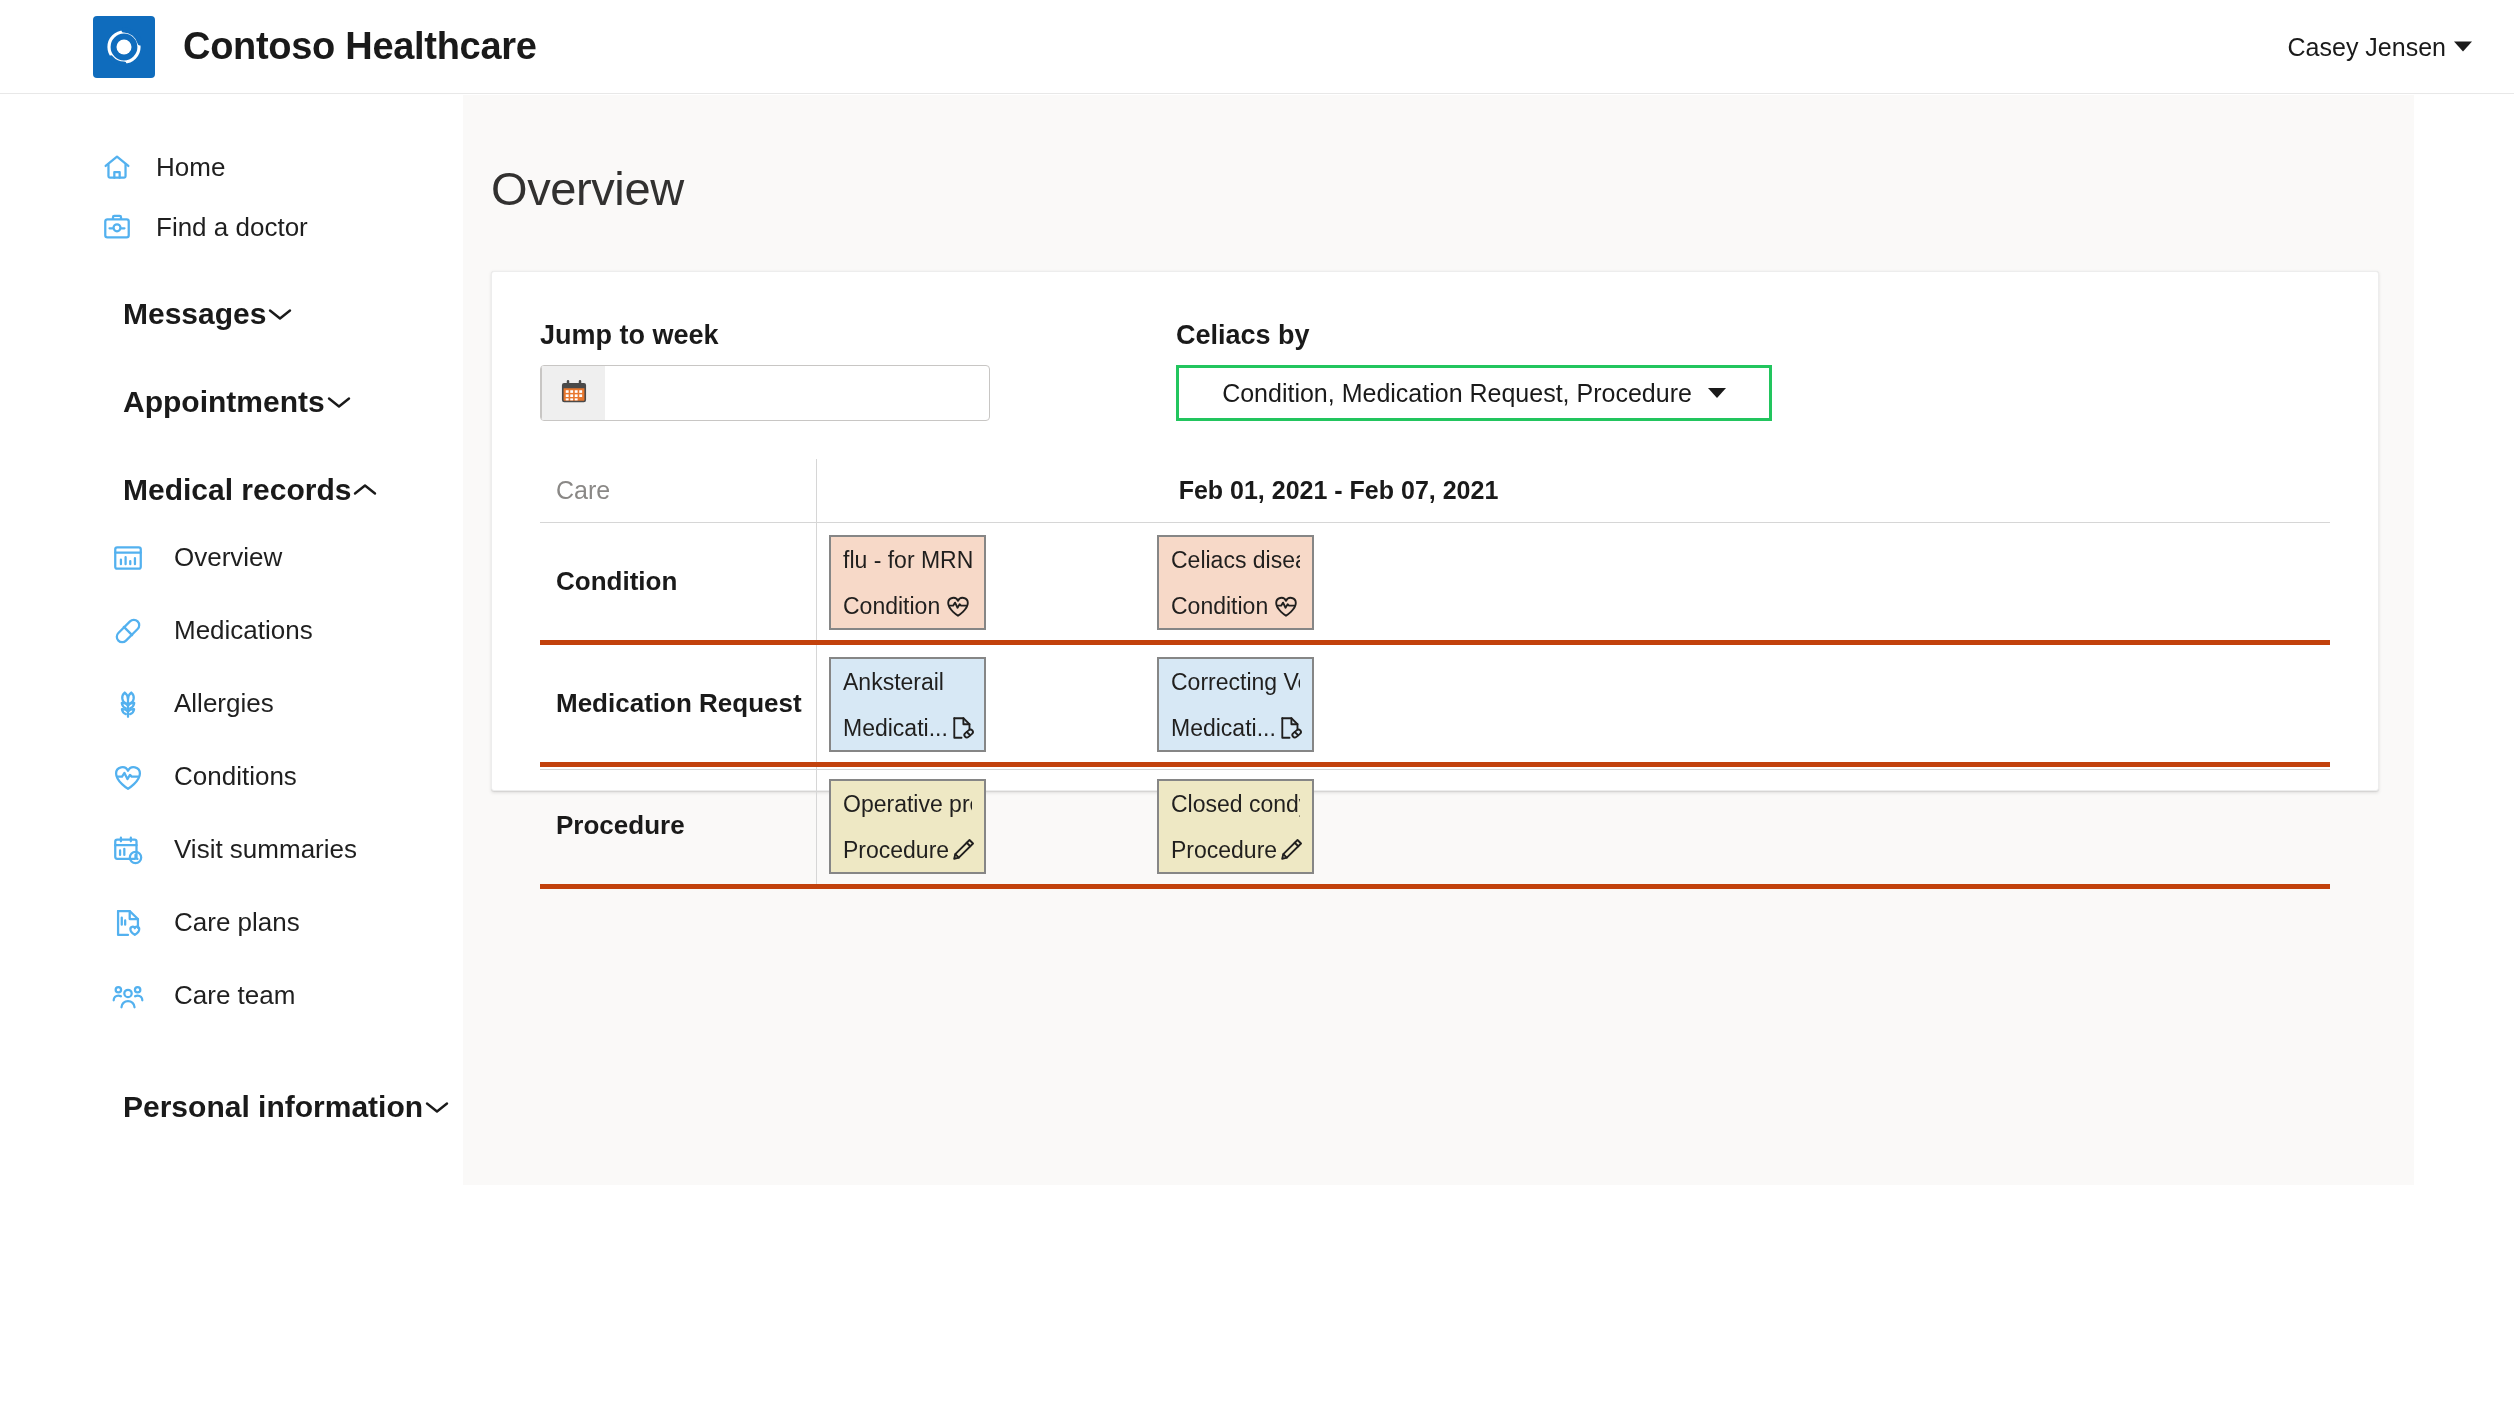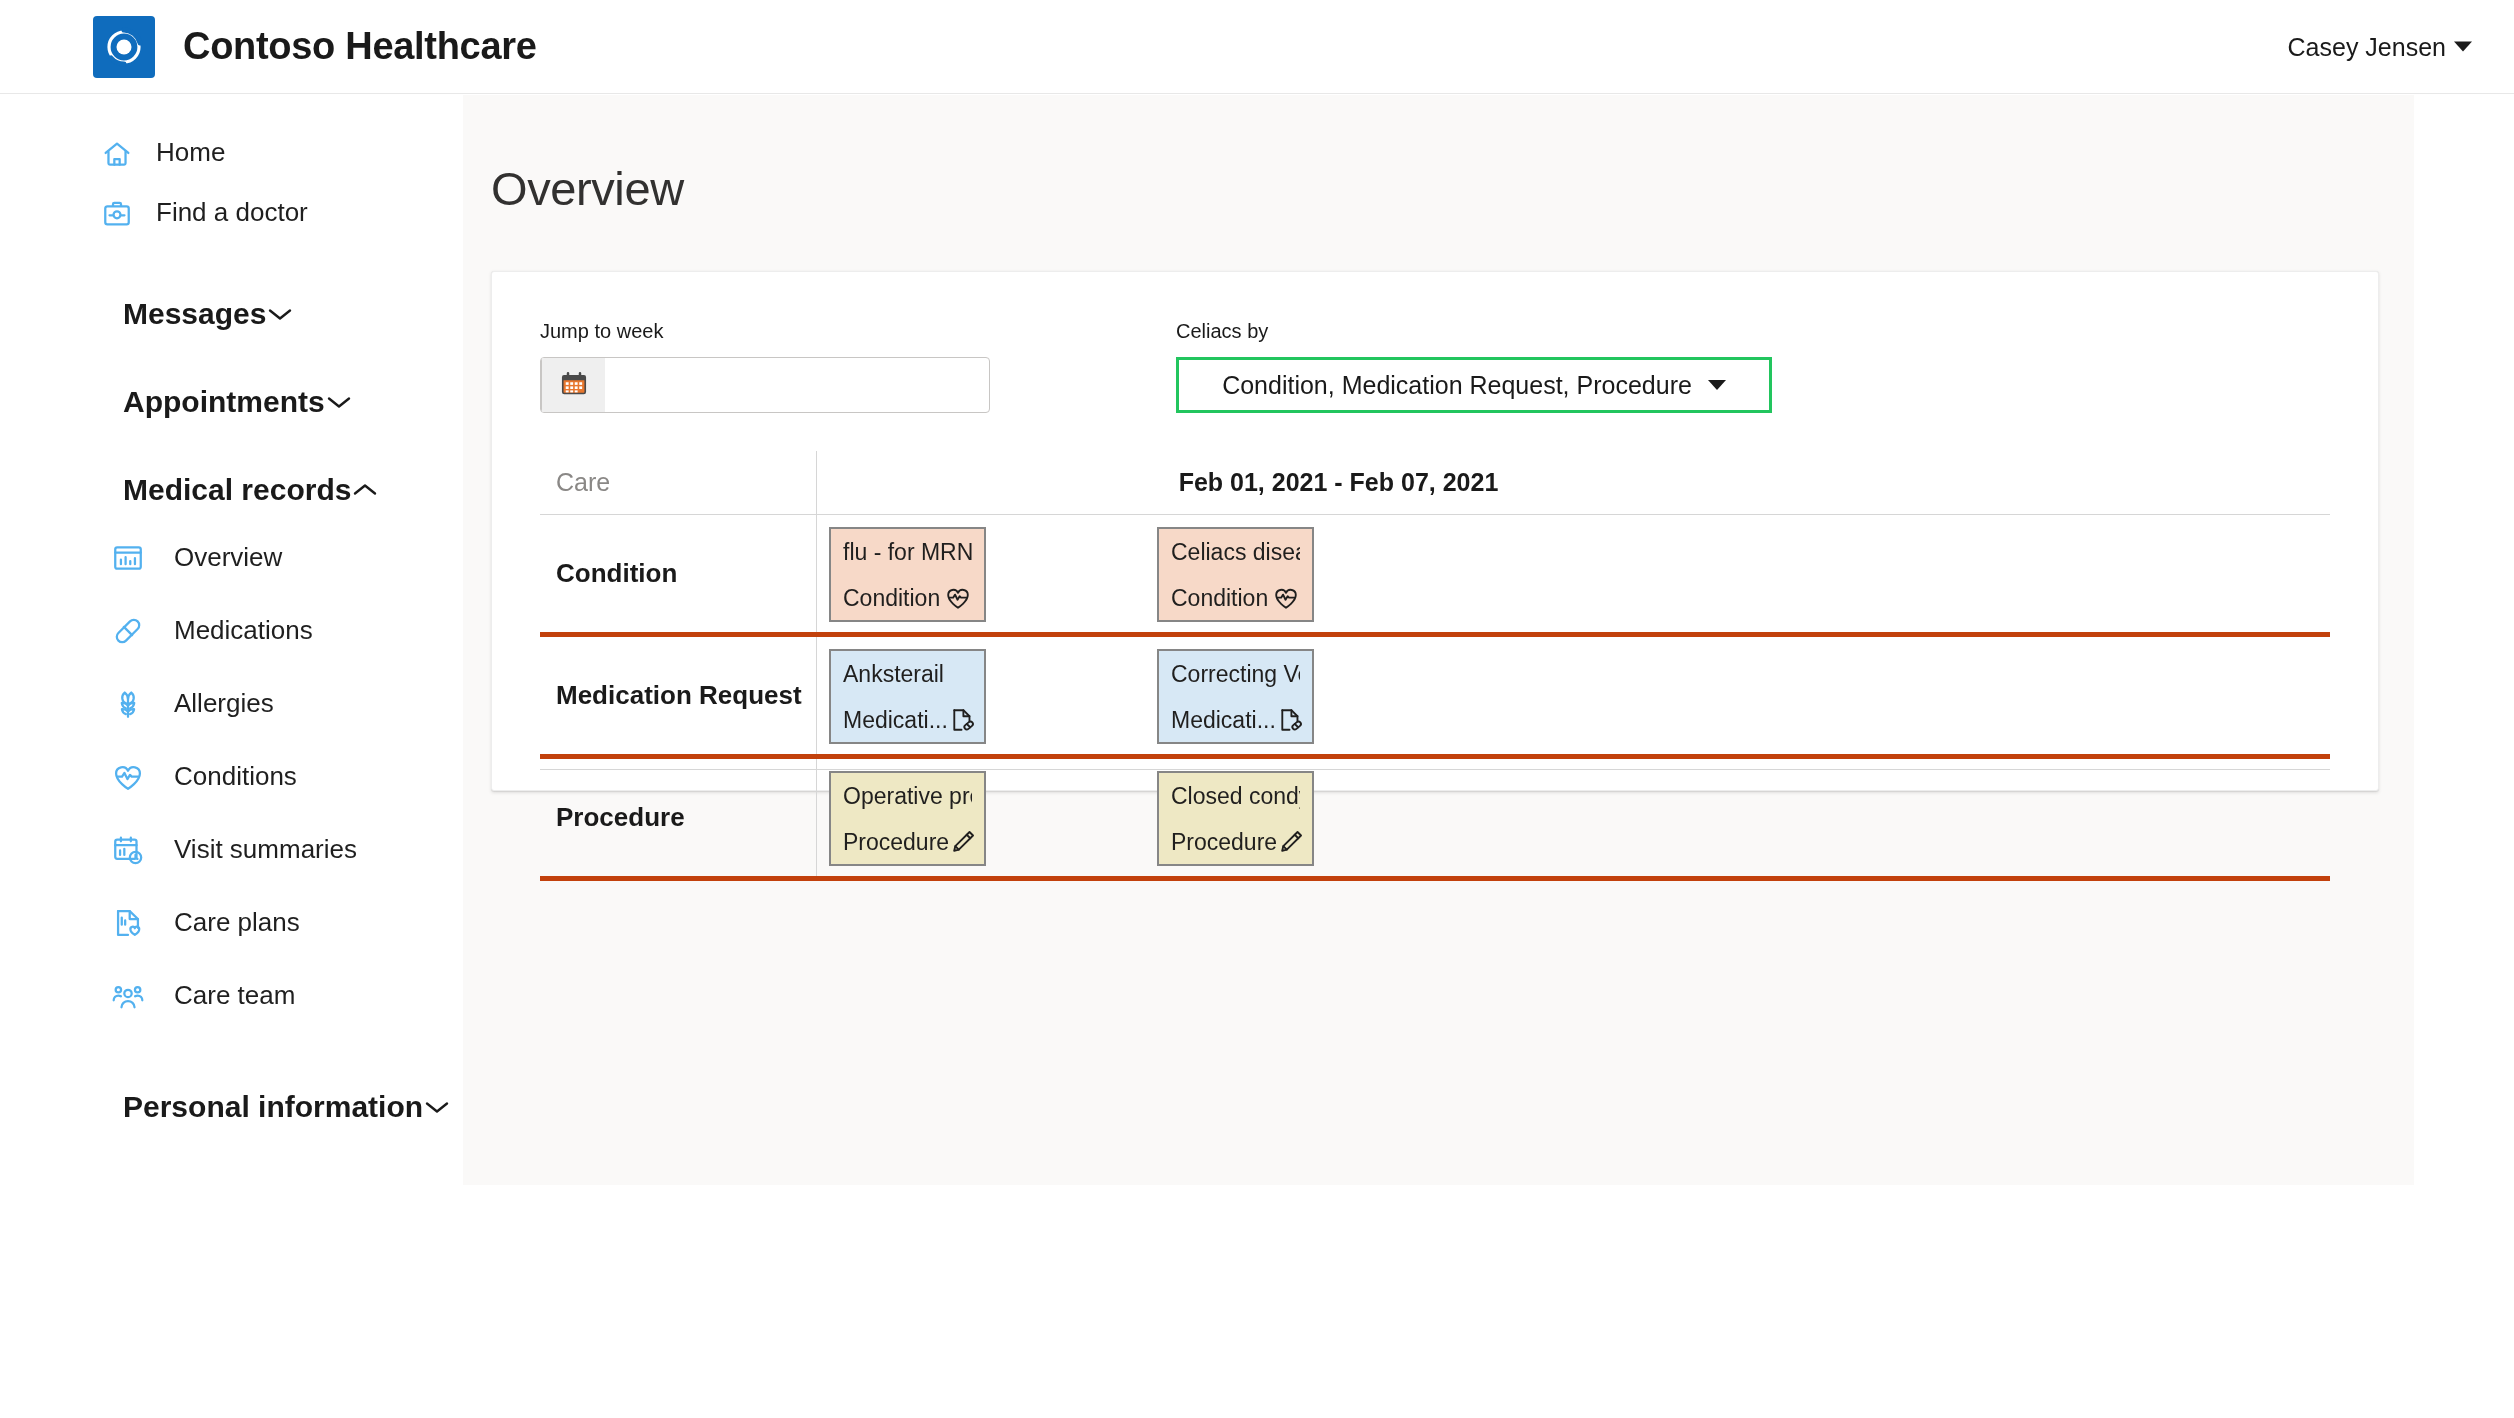--- a/index.html
+++ b/index.html
@@ -45,21 +45,21 @@
   }
 
   
   .sidebar {
     position: absolute; left: 0; top: 95px;
     width: 463px; height: 1323px;
     background: #ffffff;
     padding-top: 42px;
   }
   .nav-item {
-    display: flex; align-items: flex-start;
+    display: flex; align-items: center;
     height: 60px; padding-left: 100px;
     cursor: pointer;
   }
   .nav-item .ico { width: 34px; height: 34px; flex: none; display:flex; align-items:center; justify-content:center;}
   .nav-item .label {
     margin-left: 22px; font-size: 26px; color: #1f1f1f; white-space: nowrap;
   }
   .nav-group {
     display: flex; align-items: center; justify-content: space-between;
     height: 62px; padding-left: 123px; padding-right: 178px;
@@ -95,21 +95,21 @@
     width: 1888px; height: 520px;
     background: #ffffff;
     border: 1px solid #ededed;
     border-radius: 3px;
     box-shadow: 0 1.6px 3.6px rgba(0,0,0,0.10), 0 0.3px 0.9px rgba(0,0,0,0.07);
   }
 
   
   .filters { display: flex; padding: 48px 0 0 48px; }
   .field-label {
-    font-size: 20px; font-weight: 400; color: #1a1a1a; margin-bottom: 14px;
+    font-size: 27px; font-weight: 700; color: #1a1a1a; margin-bottom: 14px;
     white-space: nowrap;
   }
   .date-picker {
     display: flex; width: 450px; height: 56px;
     border: 1px solid #c8c6c4; border-radius: 4px; overflow: hidden;
     background: #fff;
   }
   .date-input {
     flex: 1; border: 0; outline: none; background: transparent;
     font-family: "Liberation Sans", sans-serif;

